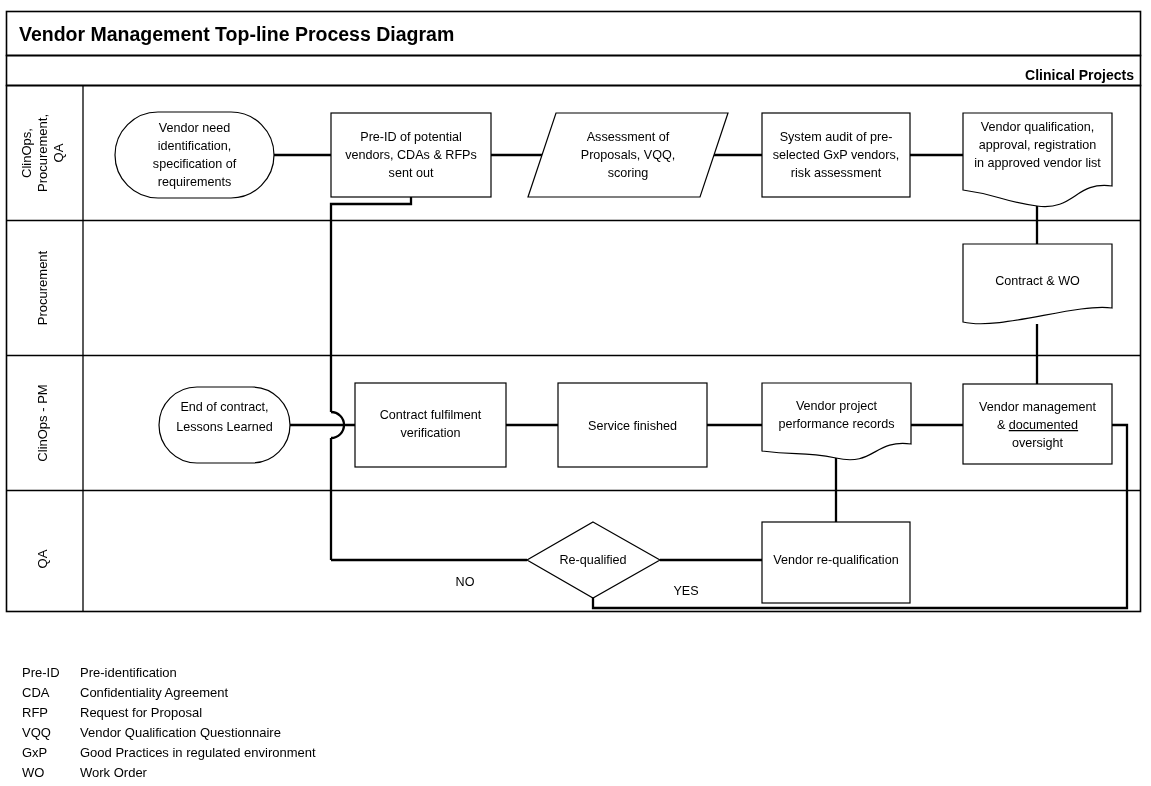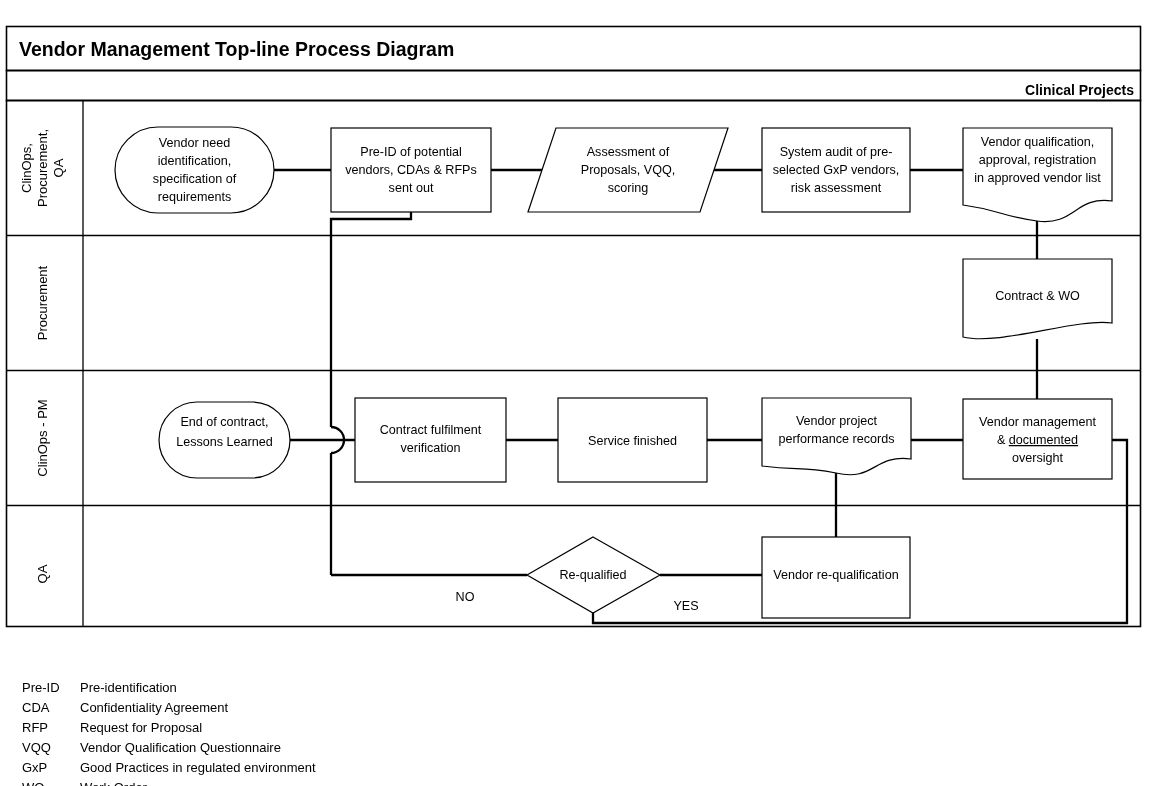--- a/index.html
+++ b/index.html
@@ -10,21 +10,21 @@
   body {
     width: 1151px;
     height: 786px;
     font-family: "Liberation Sans", sans-serif;
     color: #000000;
     position: relative;
     overflow: hidden;
   }
   #root {
     position: absolute;
-    left: 0; top: 16px;
+    left: 0; top: 1px;
     width: 1151px;
     height: 726px;
   }
   svg.diagram {
     position: absolute;
     left: 0; top: 0;
     width: 1151px;
     height: 786px;
   }
   .shape-text {

